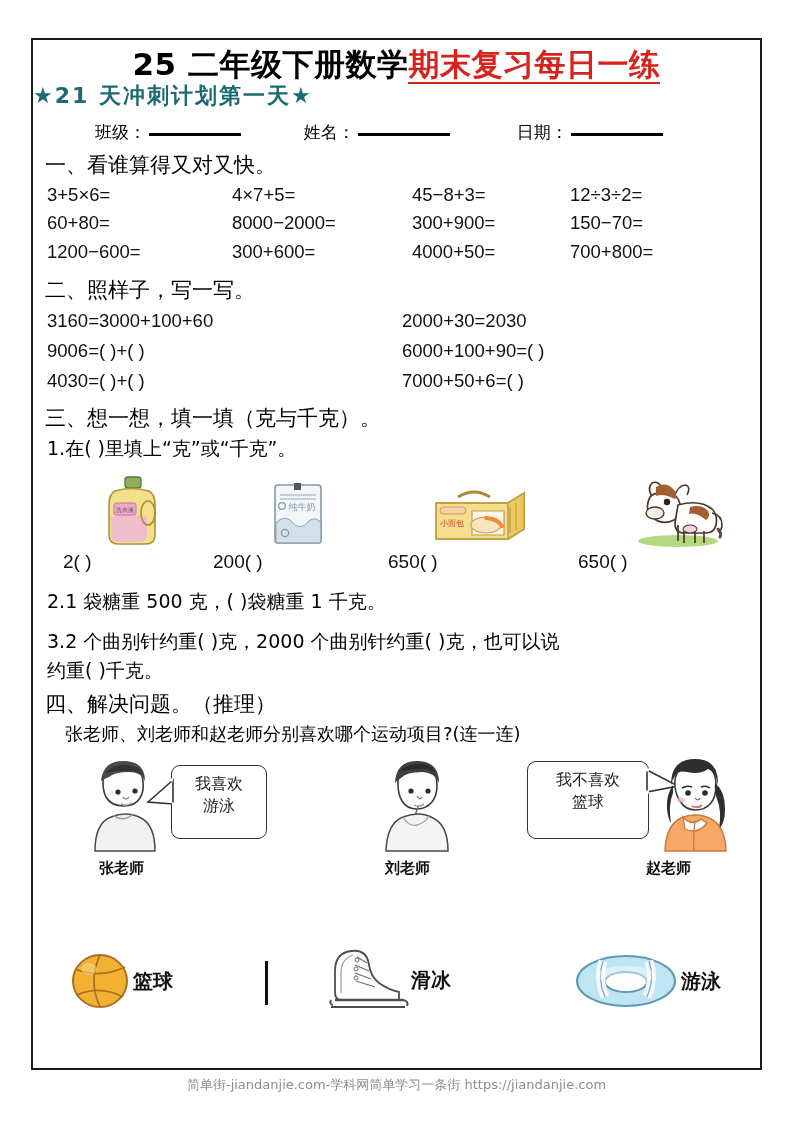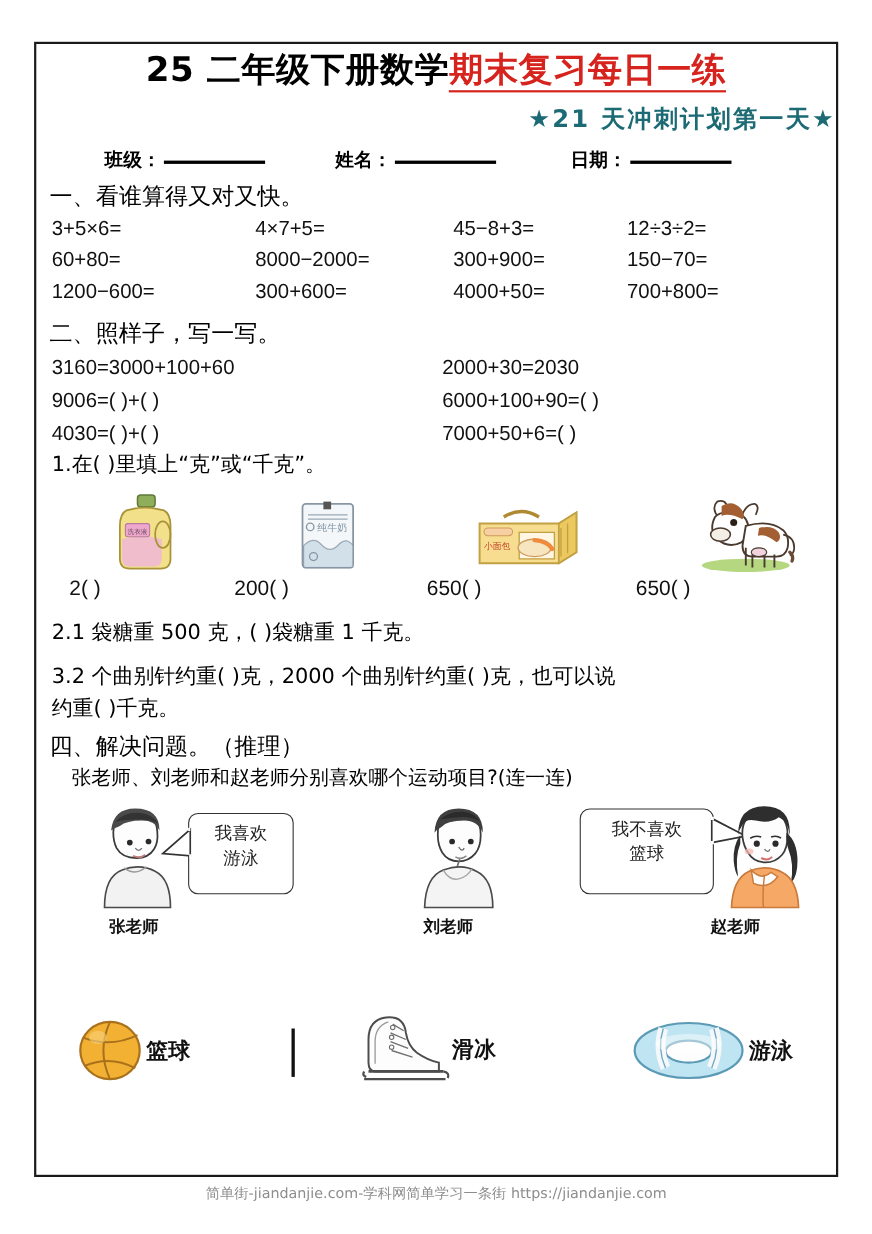--- a/index.html
+++ b/index.html
@@ -40,38 +40,38 @@
   }
   .title-red {
     font-family: "DejaVu Sans", sans-serif;
     font-weight: bold;
     font-size: 31px;
     color: #d6231d;
     border-bottom: 2.5px solid #d6231d;
     letter-spacing: 0.5px;
   }
   .subtitle-row {
-    text-align: right;
-    margin-top: 17px;
+    text-align: left;
+    margin-top: 4px;
     line-height: 1;
   }
   .subtitle {
     font-family: "DejaVu Sans", sans-serif;
     font-weight: bold;
     font-size: 22px;
     color: #1c6a74;
     letter-spacing: 2px;
   }
 
   
   .info-row {
     margin-top: 14px;
     padding-left: 62px;
     font-size: 17px;
-    font-weight: bold;
+    font-weight: normal;
     font-family: "DejaVu Sans", sans-serif;
     color: #000;
     white-space: nowrap;
   }
   .info-item { display: inline-block; }
   .info-gap-a { display: inline-block; width: 52px; }
   .info-gap-b { display: inline-block; width: 56px; }
   .blank-line {
     display: inline-block;
     width: 92px;
@@ -251,20 +251,21 @@
     </div>
     <div class="eq-row">
       <span class="eq-left">9006=(           )+(            )</span>
       <span class="eq-right">6000+100+90=(               )</span>
     </div>
     <div class="eq-row">
       <span class="eq-left">4030=(           )+(            )</span>
       <span class="eq-right">7000+50+6=(                )</span>
     </div>
 
+    <div class="sec-head" style="margin-top:9px">三、想一想，填一填（克与千克）。</div>
     <div class="q-text">1.在(       )里填上“克”或“千克”。</div>
 
     <div class="pic-row">
 
       <div class="pic-cell" style="left:30px;">
         <div class="pic-art" style="left:38px;">
           <svg width="62" height="72" viewBox="0 0 62 72">
             <rect x="24" y="2" width="16" height="11" rx="3" fill="#8fae5c" stroke="#5f7a38" stroke-width="1.4"></rect>
             <path d="M14 16 q16 -5 34 0 q6 3 6 14 v30 q0 9 -9 9 H17 q-9 0 -9 -9 V30 q0 -11 6 -14 Z" fill="#f2e08a" stroke="#a99338" stroke-width="1.6"></path>
             <path d="M10 42 q18 -5 36 0 v18 q0 7 -7 7 H17 q-7 0 -7 -7 Z" fill="#eeb6d6" opacity="0.85"></path>

